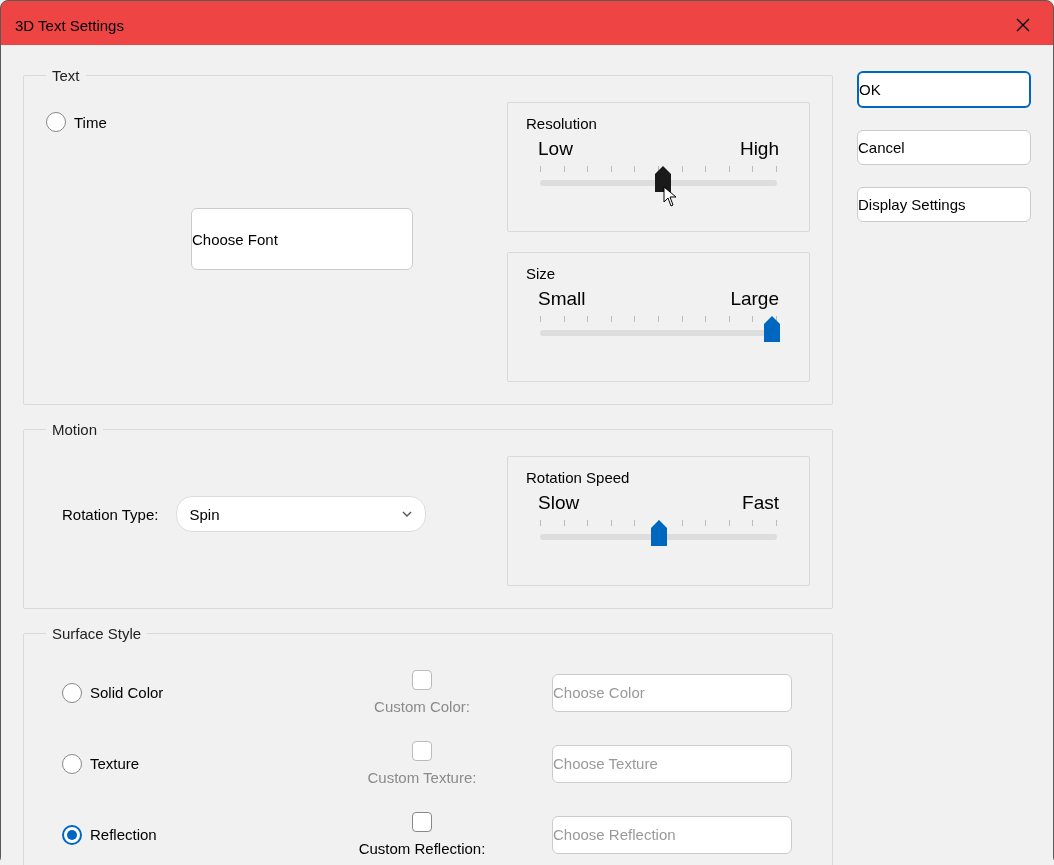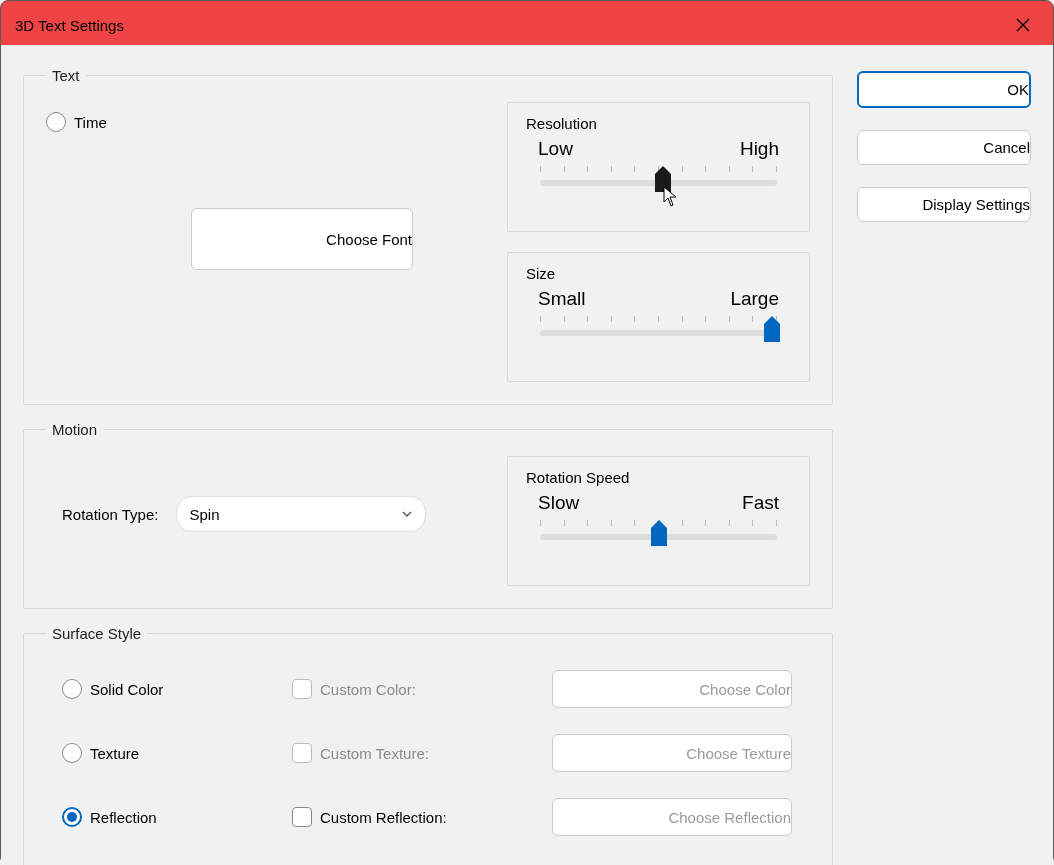--- a/index.html
+++ b/index.html
@@ -57,41 +57,41 @@
   color: #222;
 }
 
 .btn {
   background: #fff;
   border: 1px solid #ccc;
   border-radius: 6px;
   padding: 8px 0;
   font-size: 15px;
   cursor: pointer;
-  text-align: right;
+  text-align: left;
 }
 .btn-primary { border: 2px solid #0067c0; }
 .btn-disabled { color: #9a9a9a; }
 
 .radio {
   display: inline-flex; align-items: center; gap: 8px;
   cursor: pointer;
 }
 .radio-bullet {
   width: 20px; height: 20px; border-radius: 50%;
   border: 1.5px solid #888; background: #fff;
   display: inline-flex; align-items: center; justify-content: center;
 }
 .radio.checked .radio-bullet { border: 2px solid #0067c0; }
 .radio.checked .radio-bullet::after {
   content: ""; width: 10px; height: 10px; border-radius: 50%; background: #0067c0;
 }
 
 .checkbox {
-  display: inline-flex; align-items: center; gap: 8px; cursor: pointer;
+  display: inline-flex; align-items: center; gap: 8px; cursor: pointer; flex-direction: column;
 }
 .checkbox-box {
   width: 20px; height: 20px; border-radius: 4px;
   border: 1.5px solid #888; background: #fff;
   display: inline-flex; align-items: center; justify-content: center;
 }
 .checkbox.disabled .checkbox-label { color: #8a8a8a; }
 .checkbox.disabled .checkbox-box { border-color: #bbb; }
 
 .text-input {

